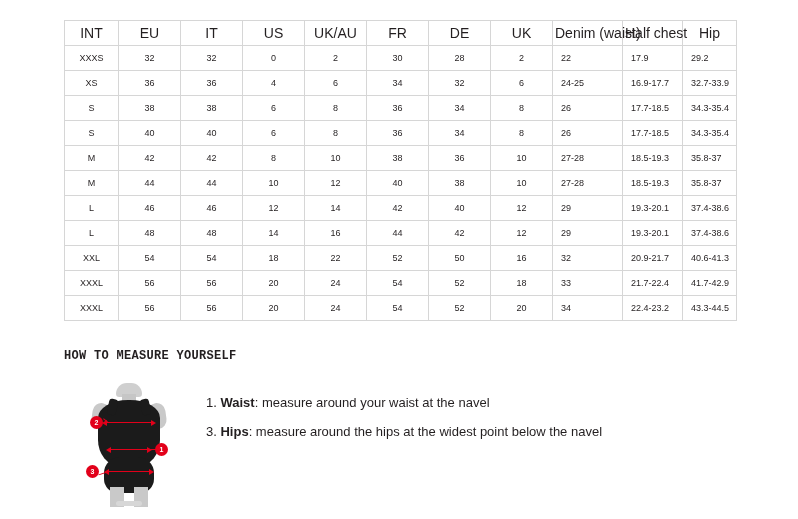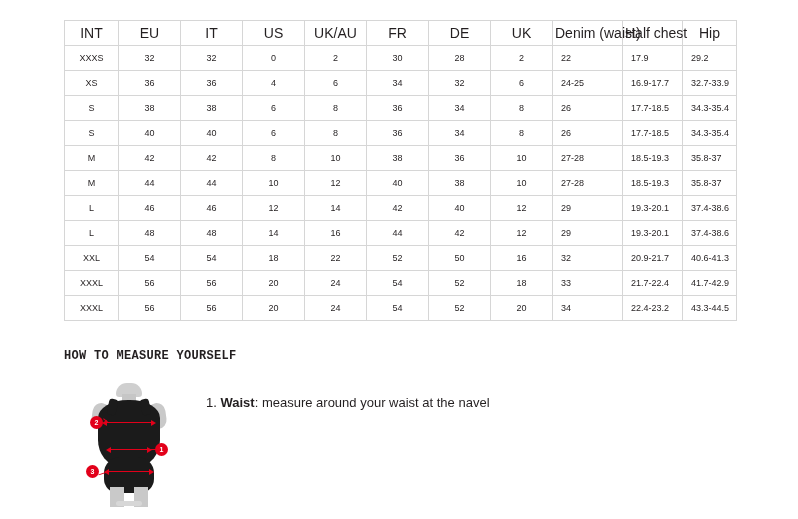--- a/index.html
+++ b/index.html
@@ -452,16 +452,20 @@
       <div class="dot dot-1">1</div>
       <div class="dot dot-2">2</div>
       <div class="dot dot-3">3</div>
     </div>
 
     <div class="steps">
       <div class="step">
         <span>1.</span>
         <b>Waist</b><span>: measure around your waist at the navel</span>
       </div>
+      <div class="step">
+        <span>3.</span>
+        <b>Hips</b><span>: measure around the hips at the widest point below the navel</span>
+      </div>
     </div>
 
   </div>
 </div>
 
 </body></html>

